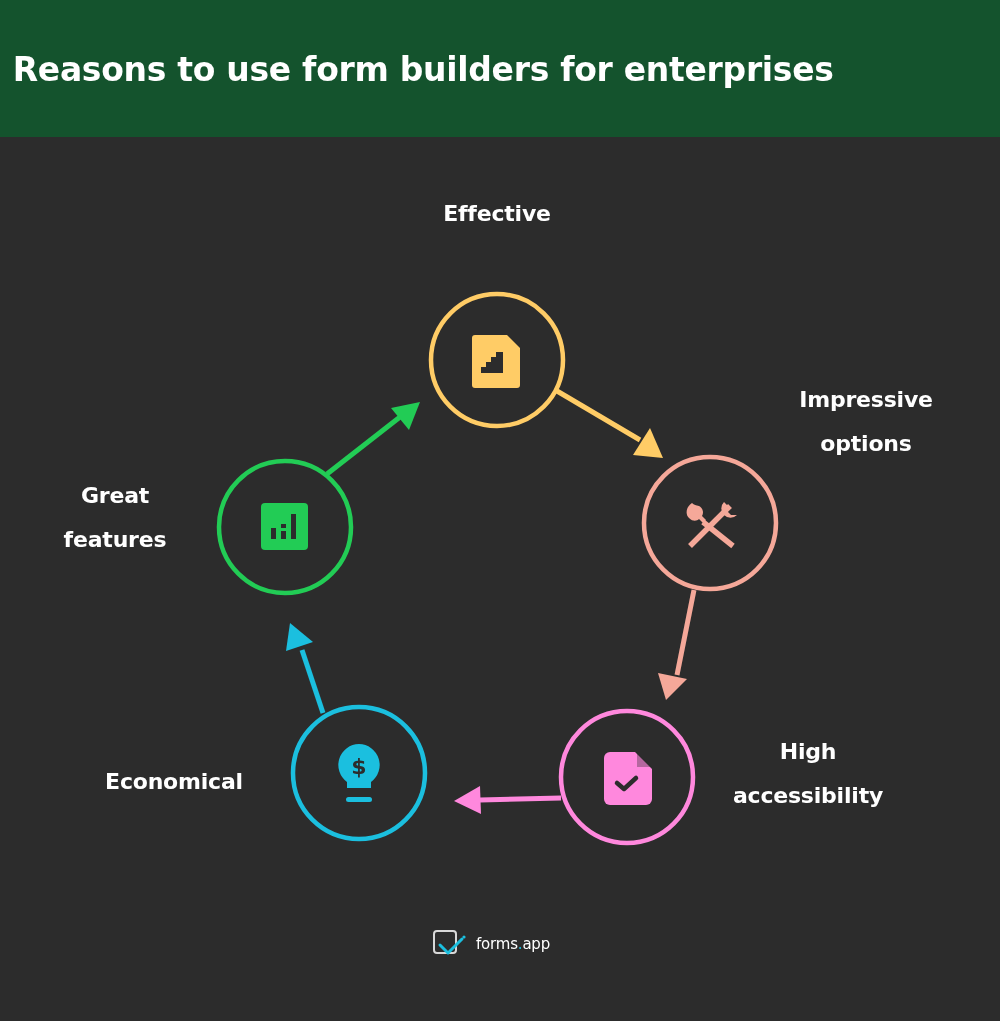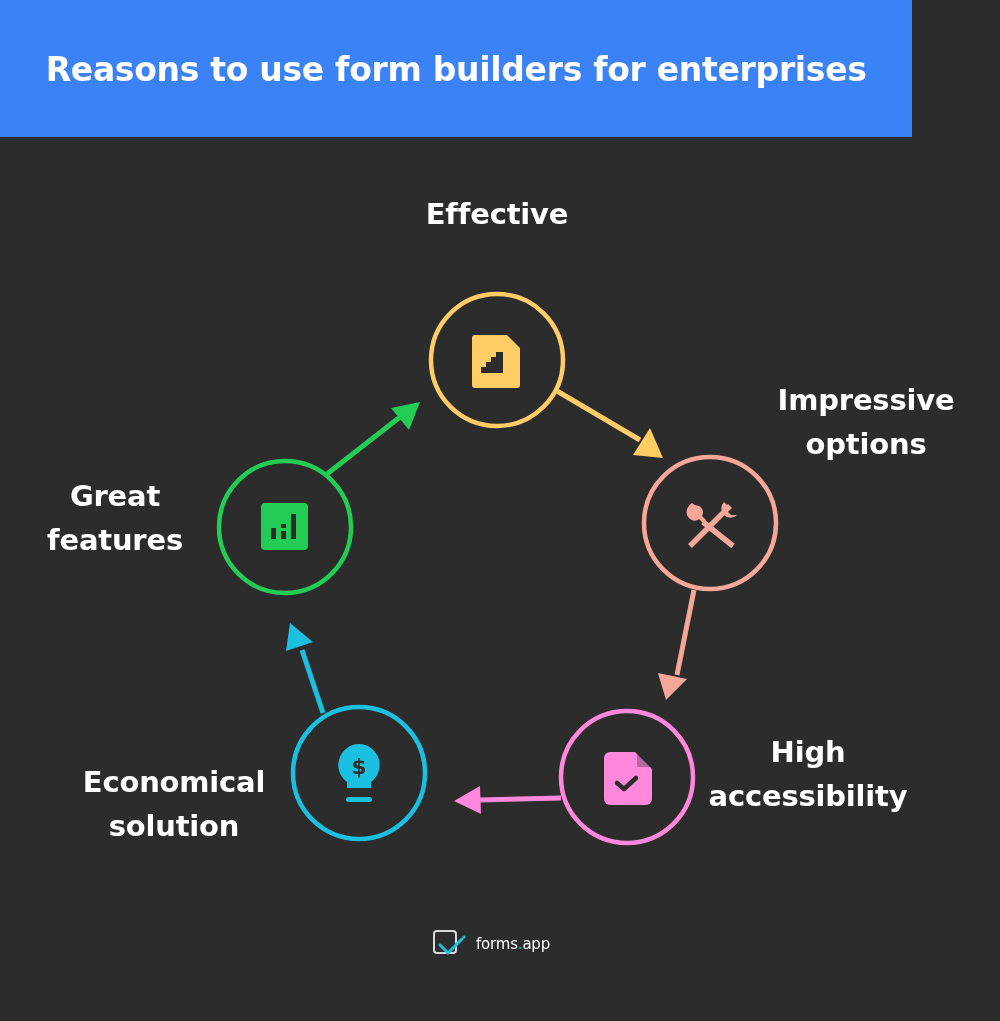--- a/index.html
+++ b/index.html
@@ -2,32 +2,32 @@
 <html><head>
   <meta charset="utf-8">
   <style>
     html, body { margin: 0; padding: 0; }
     body {
       width: 1000px; height: 1021px; position: relative; overflow: hidden;
       background: #2c2c2c;
       font-family: "DejaVu Sans", "Liberation Sans", sans-serif;
     }
     .header {
-      position: absolute; left: 0; top: 0; width: 912px; height: 137px;
-      background: #3b82f6;
-      display: flex; align-items: center; justify-content: center;
+      position: absolute; left: 0; top: 0; width: 1000px; height: 137px;
+      background: #14532d;
+      display: flex; align-items: center; 
     }
     .header h1 {
       margin: 0; color: #ffffff; font-weight: bold; font-size: 34px;
       letter-spacing: -0.3px; transform: scaleX(0.97);
     }
     svg.diagram { position: absolute; left: 0; top: 0; }
     .label {
       position: absolute; color: #ffffff; font-weight: bold;
-      font-size: 29px; line-height: 44px; text-align: center;
+      font-size: 22px; line-height: 44px; text-align: center;
       letter-spacing: -0.2px; white-space: nowrap;
       transform: translateX(-50%);
     }
     .logo {
       position: absolute; left: 432px; top: 928px; height: 32px;
       display: flex; align-items: center; gap: 6px;
     }
     .logo-text { color: #ffffff; font-size: 15px; letter-spacing: -0.2px; }
     .logo-text .dot { color: #1bbfdf; }
   </style>
@@ -109,21 +109,20 @@
   <div>options</div>
 </div>
 
 <div class="label" style="left:808px; top:730px;">
   <div>High</div>
   <div>accessibility</div>
 </div>
 
 <div class="label" style="left:174px; top:740px;margin-top:20px;">
   <div>Economical</div>
-  <div>solution</div>
 </div>
 
 <div class="label" style="left:115px; top:474px;">
   <div>Great</div>
   <div>features</div>
 </div>
 
 <div class="logo">
   <svg width="38" height="32" viewBox="0 0 38 32">
     <rect x="2" y="3" width="22" height="22" rx="3" fill="none" stroke="#d8d8d8" stroke-width="2"></rect>

